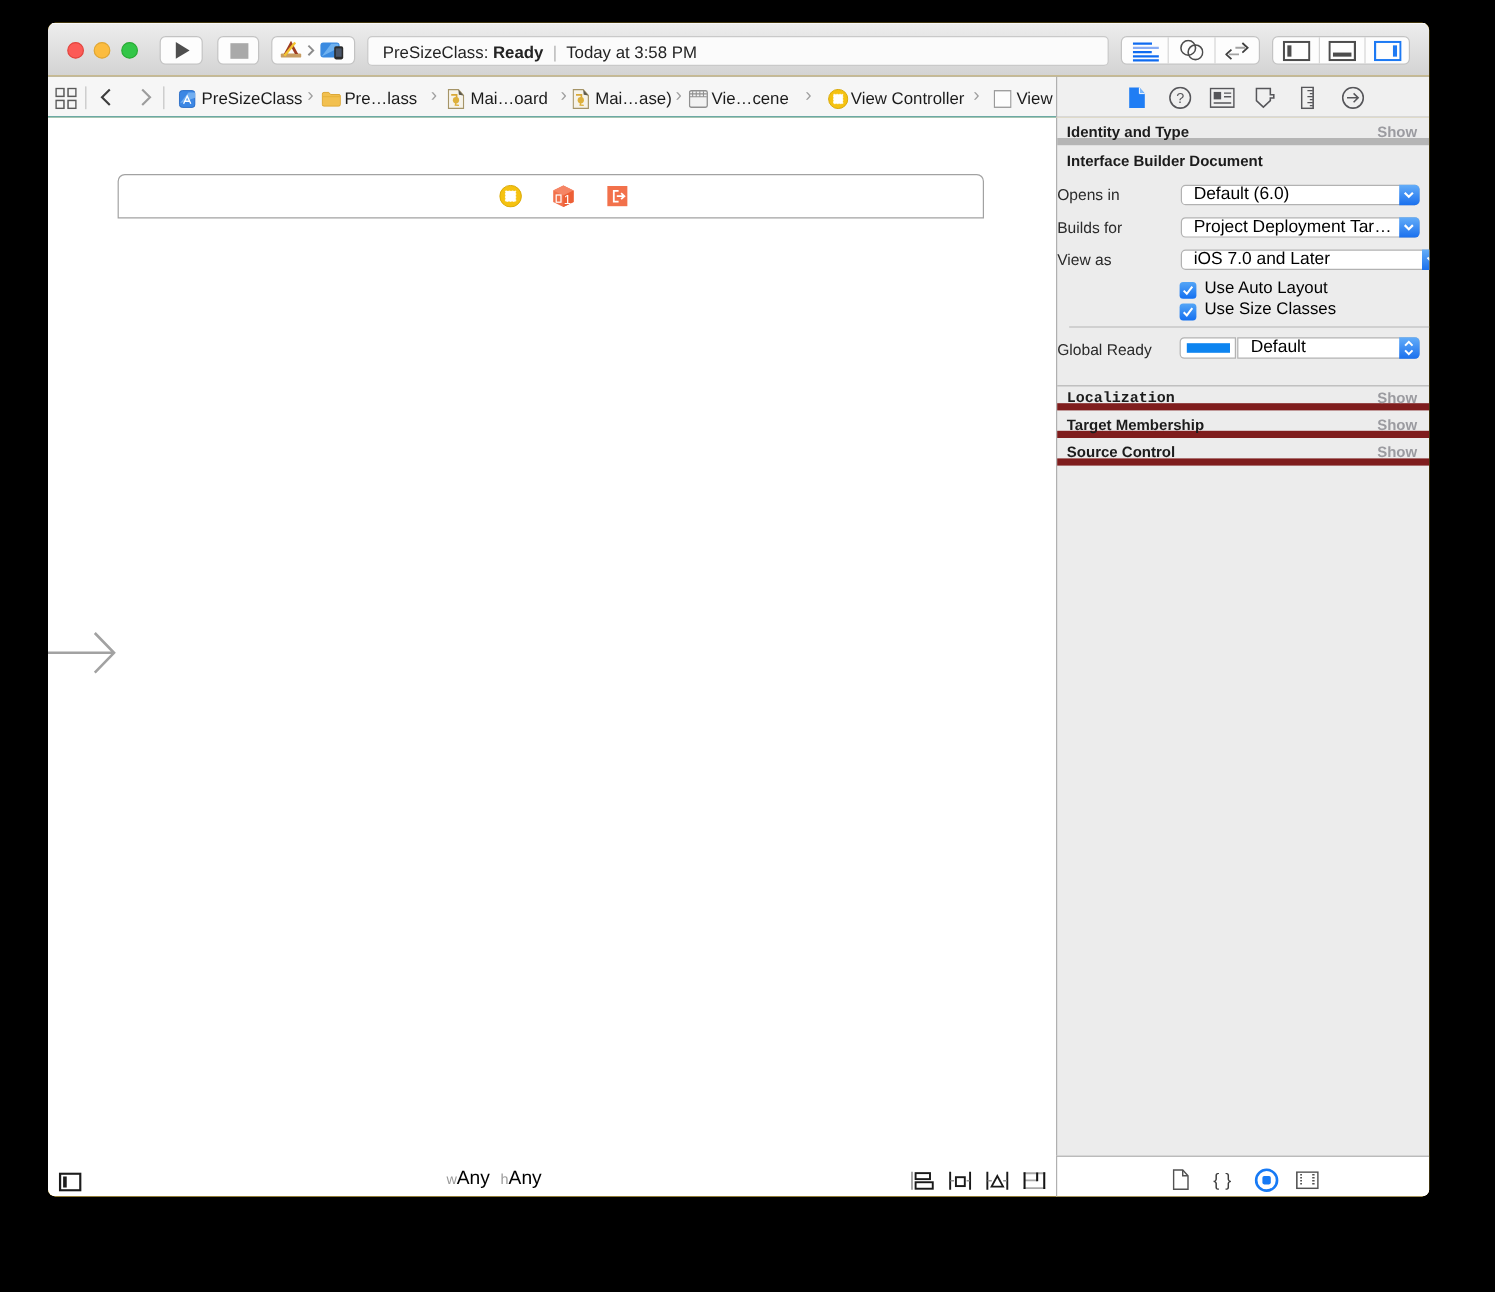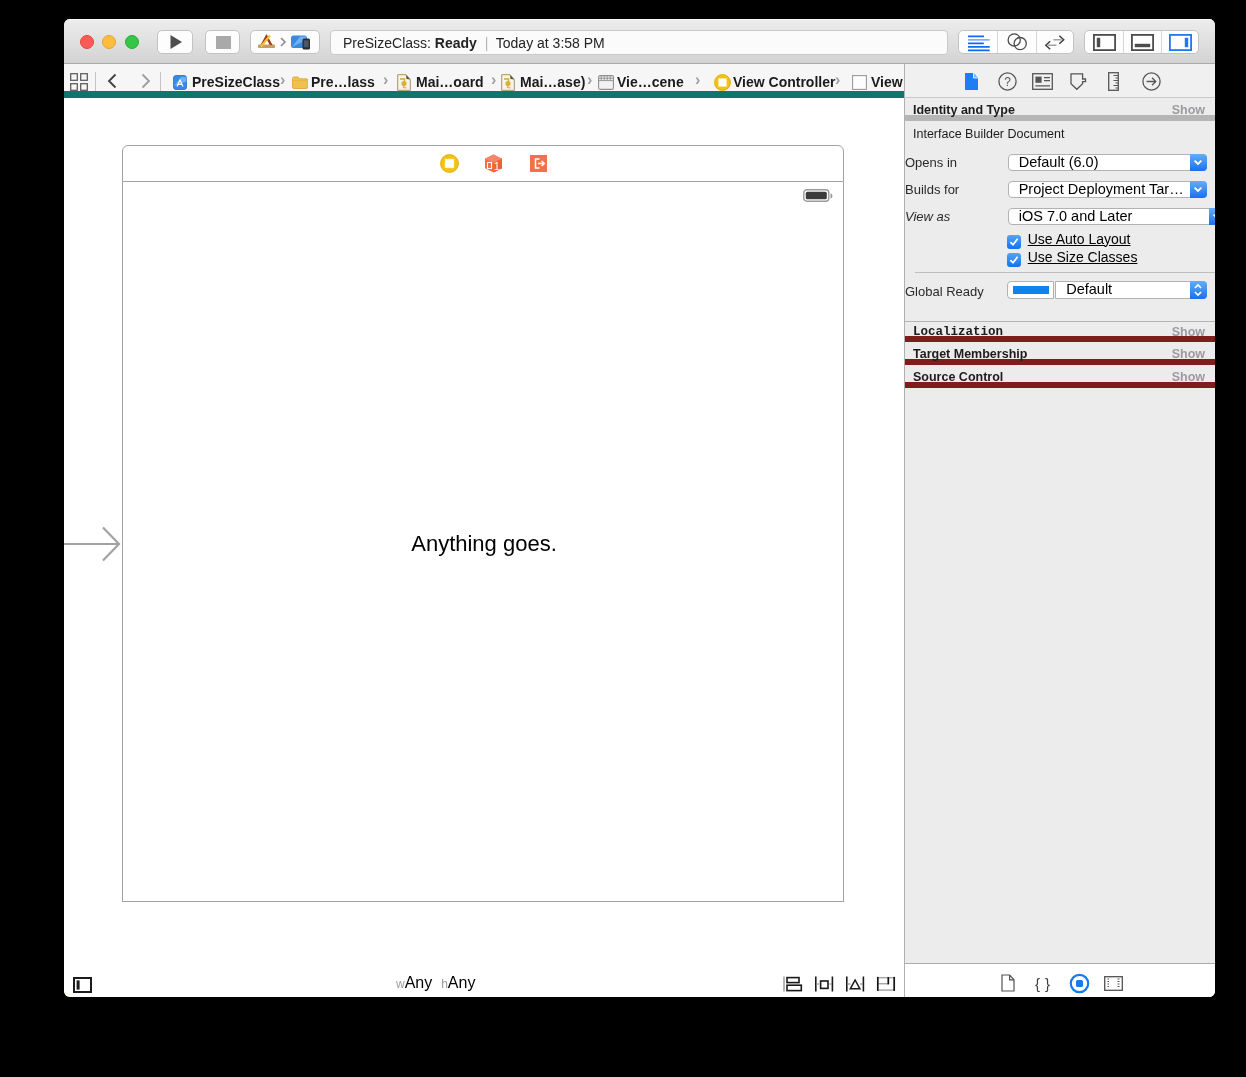--- a/index.html
+++ b/index.html
@@ -1,34 +1,34 @@
 <!DOCTYPE html>
 <html><head>
 <meta charset="utf-8">
 <style>
   * { margin:0; padding:0; box-sizing:border-box; }
   html,body { width:1246px; height:1077px; background:#000; overflow:hidden;
     font-family:"Liberation Sans", sans-serif; }
-  #win { position:absolute; left:64px; top:19px; width:1151px; height:978px;
+  #win { position:absolute; left:40px; top:19px; width:1151px; height:978px;
     background:#eab308; border-radius:6px; overflow:hidden; }
   .abs { position:absolute; }
 
   
   #toolbar { position:absolute; left:0; top:0; width:1151px; height:45px;
     background:linear-gradient(#ededed, #d3d3d3);
     border-bottom:1px solid #a9a9a9; box-shadow:inset 0 1px 0 #f8f8f8; }
   .tl { position:absolute; top:16px; width:14px; height:14px; border-radius:50%; }
   #tl-r { left:16px; background:#fc5b57; border:0.5px solid #e2453e; }
   #tl-y { left:38.4px; background:#fcbc3f; border:0.5px solid #e0a633; }
   #tl-g { left:60.9px; background:#33c648; border:0.5px solid #2aac35; }
   .tbtn { position:absolute; top:10.5px; height:24px; background:#fdfdfd;
     border:1px solid #c3c3c3; border-radius:5px; }
   
   #jumpbar { position:absolute; left:0; top:45px; width:840px; height:34px;
-    background:#f6f6f6; border-bottom:7px solid #0f766e;font-weight:bold; }
+    background:#f6f6f6; border-bottom:1px solid #0f766e; }
   
   #insphead { position:absolute; left:840px; top:45px; width:311px; height:34px;
     background:#f0f0f0; border-bottom:1px solid #c8c8c8; border-left:1px solid #b0b0b0; }
   .jbi { position:absolute; top:9px; height:18px; white-space:nowrap; }
   .jbi .jicon { position:absolute; left:0; top:1.5px; }
   .jbi .jtext { position:absolute; left:19px; top:0.5px; font-size:14px; color:#1b1b1b; }
   .jsep { position:absolute; top:7px; font-size:16px; color:#9f9f9f; }
   
   #canvas { position:absolute; left:0; top:79px; width:840px; height:899px; background:#fff; }
   
@@ -39,21 +39,21 @@
   .rowtitle { position:absolute; left:8px; top:4.5px; font-size:12.5px; font-weight:bold; color:#1c1c1c; }
   .show { position:absolute; right:10px; top:4.5px; font-size:12.5px; font-weight:bold; color:#9b9ba0; }
   .ilabel { position:absolute; font-size:13px; color:#2a2a2a; }
   .dropdown { position:absolute; height:17px; background:#fff;
     border:1px solid #b2b2b2; border-radius:4px; font-size:13px; color:#000; }
   .dd-text { position:absolute; left:10px; top:-1px; line-height:16px; font-size:14.5px; }
   .dd-btn { position:absolute; right:-1px; top:-1px; width:17px; height:17px;
     border-radius:0 4px 4px 0; background:linear-gradient(#64adf8,#1a70ee); }
   .checkbox { position:absolute; width:14px; height:14px; border-radius:3px;
     background:linear-gradient(#54a5f6,#1470f1); }
-  .cblabel { position:absolute; font-size:14px; color:#000;text-decoration:underline; }
+  .cblabel { position:absolute; font-size:14px; color:#000; }
   #inspfoot { position:absolute; left:840px; top:944px; width:311px; height:34px;
     background:#fff; border-top:1px solid #ababab; border-left:1px solid #b0b0b0; }
 </style>
 </head>
 <body>
 <div id="win">
   <div id="toolbar">
     <div class="tl" id="tl-r"></div>
       <div class="tl" id="tl-y"></div>
       <div class="tl" id="tl-g"></div>
@@ -237,28 +237,20 @@
         <path d="M9.5 0.5 L18 4.7 L18 14.3 L9.5 18.5 L1 14.3 L1 4.7 Z" fill="#f2714b"></path>
         <path d="M9.5 0.5 L18 4.7 L9.5 8.9 L1 4.7 Z" fill="#f58565"></path>
         <path d="M9.5 8.9 L18 4.7 L18 14.3 L9.5 18.5 Z" fill="#ed5f36"></path>
         <text x="9.8" y="16" font-size="11" fill="#fff" font-family="Liberation Sans">1</text>
         <rect x="3.5" y="8.5" width="4" height="6" fill="none" stroke="#fff" stroke-width="1"></rect>
       </svg>
       <svg width="17" height="17" viewBox="0 0 17 17" style="position:absolute;left:407px;top:9px">
         <rect width="17" height="17" fill="#f2714b"></rect>
         <path d="M9.5 4 L5.5 4 L5.5 13 L9.5 13 M8 8.5 L14 8.5 M11.6 6 L14.3 8.5 L11.6 11" stroke="#fff" stroke-width="1.5" fill="none"></path>
       </svg>
-    </div>
-    <div class="abs" id="ibview" style="left:58px;top:84px;width:722px;height:720px;background:#fff;border:1px solid #a2a2a2;border-top:none;">
-      <svg width="32" height="14" viewBox="0 0 32 14" style="position:absolute;left:680px;top:7px">
-        <rect x="0.8" y="0.8" width="25" height="11.4" rx="3" fill="none" stroke="#9b9b9b" stroke-width="1.4"></rect>
-        <rect x="2.8" y="2.8" width="21" height="7.4" rx="1.5" fill="#3c3c3c"></rect>
-        <path d="M27.5 4.2 q2 0.6 2 2.8 q0 2.2 -2 2.8 Z" fill="#9b9b9b"></path>
-      </svg>
-      <div class="abs" style="left:0;width:722px;top:349px;text-align:center;font-size:22px;color:#000;">Anything goes.</div>
     </div>
     <div class="abs" style="left:9px;top:879px;">
       <svg width="19" height="16" viewBox="0 0 19 16">
         <rect x="1" y="1" width="17" height="14" fill="none" stroke="#1c1c1c" stroke-width="2"></rect>
         <rect x="3.6" y="3.4" width="3" height="9.2" fill="#1c1c1c"></rect>
       </svg>
     </div>
     <div class="abs" style="left:332px;top:876px;font-size:16px;color:#000;white-space:nowrap;">
       <span style="font-size:12px;color:#9a9a9a;">w</span>Any&nbsp; <span style="font-size:12px;color:#9a9a9a;">h</span>Any
     </div>
@@ -290,41 +282,41 @@
           <line x1="110.3" y1="3" x2="110.3" y2="10.4"></line>
         </g>
       </svg>
     </div>
   </div>
   <div id="insp">
     <div class="row" style="top:0px; height:23.3px; border-bottom-color:#b5b5b5;">
       <span class="rowtitle">Identity and Type</span>
         <span class="show">Show</span>
     </div>
-    <div class="abs" style="left:8px;top:28.5px;font-size:12.5px;font-weight:normal;color:#1c1c1c;">Interface Builder Document</div>
+    <div class="abs" style="left:8px;top:28.5px;font-size:12.5px;font-weight:bold;color:#1c1c1c;">Interface Builder Document</div>
 
     <div class="ilabel" style="left:0;width:96.4px;top:57px;">Opens in</div>
     <div class="dropdown" style="left:102.7px;top:55.6px;width:199px;">
       <span class="dd-text">Default (6.0)</span>
       <span class="dd-btn">
           <svg width="16" height="15" viewBox="0 0 16 15" style="position:absolute;left:0;top:1px">
             <path d="M4.6 5.6 L8 9 L11.4 5.6" stroke="#fff" stroke-width="1.8" fill="none"></path>
           </svg>
         </span>
     </div>
     <div class="ilabel" style="left:0;width:96.4px;top:84px;">Builds for</div>
     <div class="dropdown" style="left:102.7px;top:82.7px;width:199px;">
       <span class="dd-text">Project Deployment Tar…</span>
       <span class="dd-btn">
           <svg width="16" height="15" viewBox="0 0 16 15" style="position:absolute;left:0;top:1px">
             <path d="M4.6 5.6 L8 9 L11.4 5.6" stroke="#fff" stroke-width="1.8" fill="none"></path>
           </svg>
         </span>
     </div>
-    <div class="ilabel" style="left:0;width:96.4px;top:111px;font-style:italic;">View as</div>
+    <div class="ilabel" style="left:0;width:96.4px;top:111px;">View as</div>
     <div class="dropdown" style="left:102.7px;top:109.8px;width:218px;text-align:center;">
       <span class="dd-text">iOS 7.0 and Later</span>
       <span class="dd-btn">
           <svg width="16" height="15" viewBox="0 0 16 15" style="position:absolute;left:0;top:1px">
             <path d="M4.6 5.6 L8 9 L11.4 5.6" stroke="#fff" stroke-width="1.8" fill="none"></path>
           </svg>
         </span>
     </div>
 
     <div class="checkbox" style="left:102.2px;top:136.5px;">

